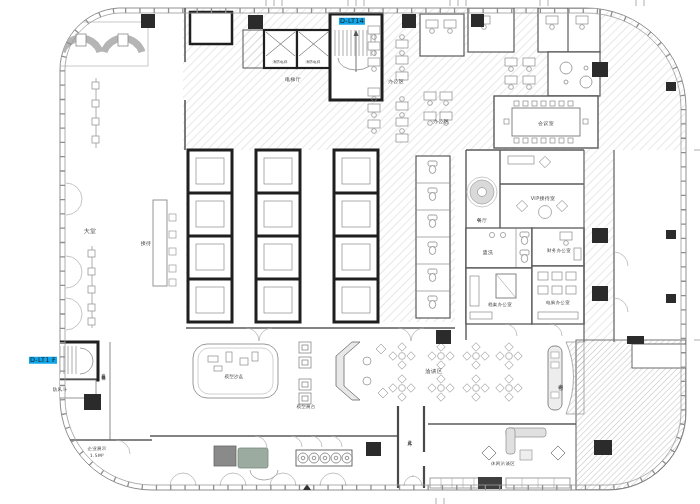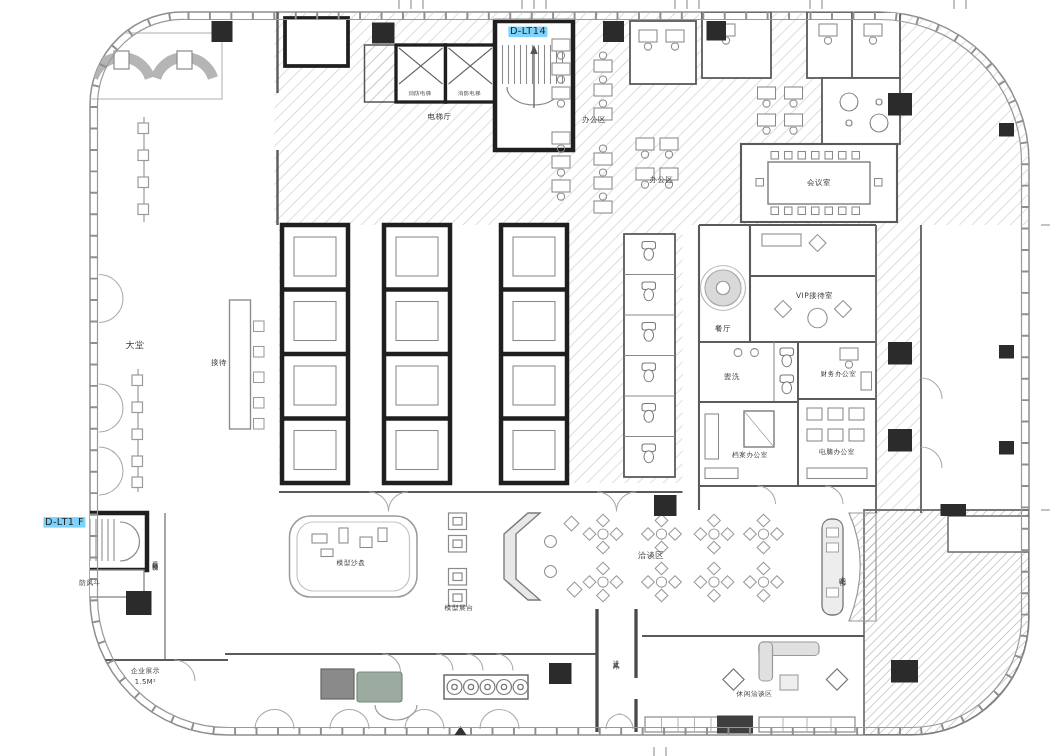--- a/index.html
+++ b/index.html
@@ -3,21 +3,21 @@
 <meta charset="utf-8">
 <style>
   html,body{margin:0;padding:0;background:#fff;}
   .plan{position:relative;width:700px;height:504px;background:#fff;overflow:hidden;
         font-family:"DejaVu Sans",sans-serif;}
   .plan svg{position:absolute;left:0;top:0;}
   #labels-layer{position:absolute;left:0;top:0;width:700px;height:504px;pointer-events:none;}
   .lbl{position:absolute;color:#3a3a3a;white-space:nowrap;transform:translate(-50%,-50%);
        line-height:1;letter-spacing:.3px;}
   .lbl.v{writing-mode:vertical-rl;letter-spacing:1px;}
-  .lbl.bg{background:#7dd3fc;padding:0 1px;color:#222;}
+  .lbl.bg{background:#0ea5e9;padding:0 1px;color:#222;}
 </style>
 </head>
 <body>
 
 <div class="plan">
 <svg width="700" height="504" viewBox="0 0 700 504">
   <defs>
     <pattern id="h1" width="6" height="6" patternUnits="userSpaceOnUse" patternTransform="rotate(45)">
       <line x1="0" y1="0" x2="0" y2="6" stroke="#c6c6c6" stroke-width="0.8"></line>
     </pattern>
@@ -502,21 +502,21 @@
         <line x1="644" y1="0" x2="644" y2="6"></line>
     <line x1="694" y1="150" x2="700" y2="150"></line>
         <line x1="694" y1="340" x2="700" y2="340"></line>
     <line x1="436" y1="498" x2="436" y2="504"></line>
         <line x1="444" y1="498" x2="444" y2="504"></line>
   </g>
 </svg>
 
 <div id="labels-layer">
       <div class="lbl bg" style="left: 352px; top: 21px; font-size: 6.5px;">D-LT14</div>
-      <div class="lbl bg" style="left: 43px; top: 348px; font-size: 6.5px;">D-LT1 F</div>
+      <div class="lbl bg" style="left: 43px; top: 360px; font-size: 6.5px;">D-LT1 F</div>
       <div class="lbl" style="left: 90px; top: 231px; font-size: 6px;">大堂</div>
       <div class="lbl" style="left: 146px; top: 243px; font-size: 5px;">接待</div>
       <div class="lbl" style="left: 293px; top: 79px; font-size: 5px;">电梯厅</div>
       <div class="lbl" style="left: 396px; top: 81px; font-size: 5px;">办公区</div>
       <div class="lbl" style="left: 441px; top: 121px; font-size: 5px;">办公区</div>
       <div class="lbl" style="left: 546px; top: 123px; font-size: 5px;">会议室</div>
       <div class="lbl" style="left: 543px; top: 198px; font-size: 5px;">VIP接待室</div>
       <div class="lbl" style="left: 482px; top: 220px; font-size: 5px;">餐厅</div>
       <div class="lbl" style="left: 488px; top: 252px; font-size: 5px;">盥洗</div>
       <div class="lbl" style="left: 559px; top: 251px; font-size: 4.5px;">财务办公室</div>

